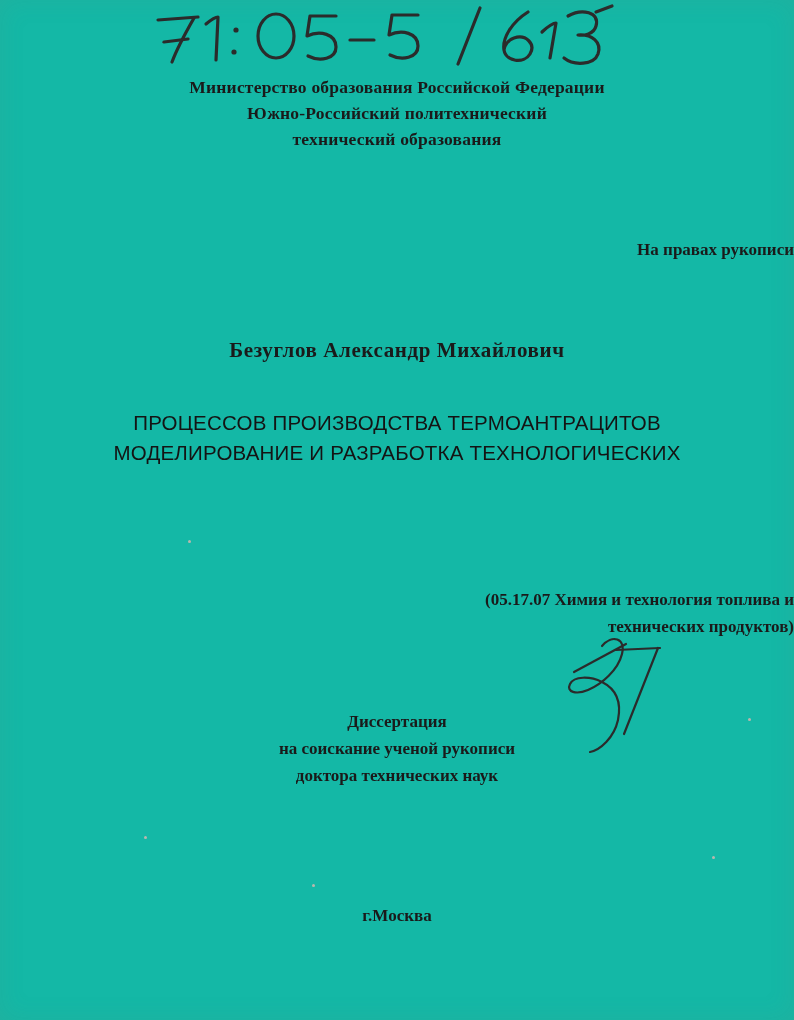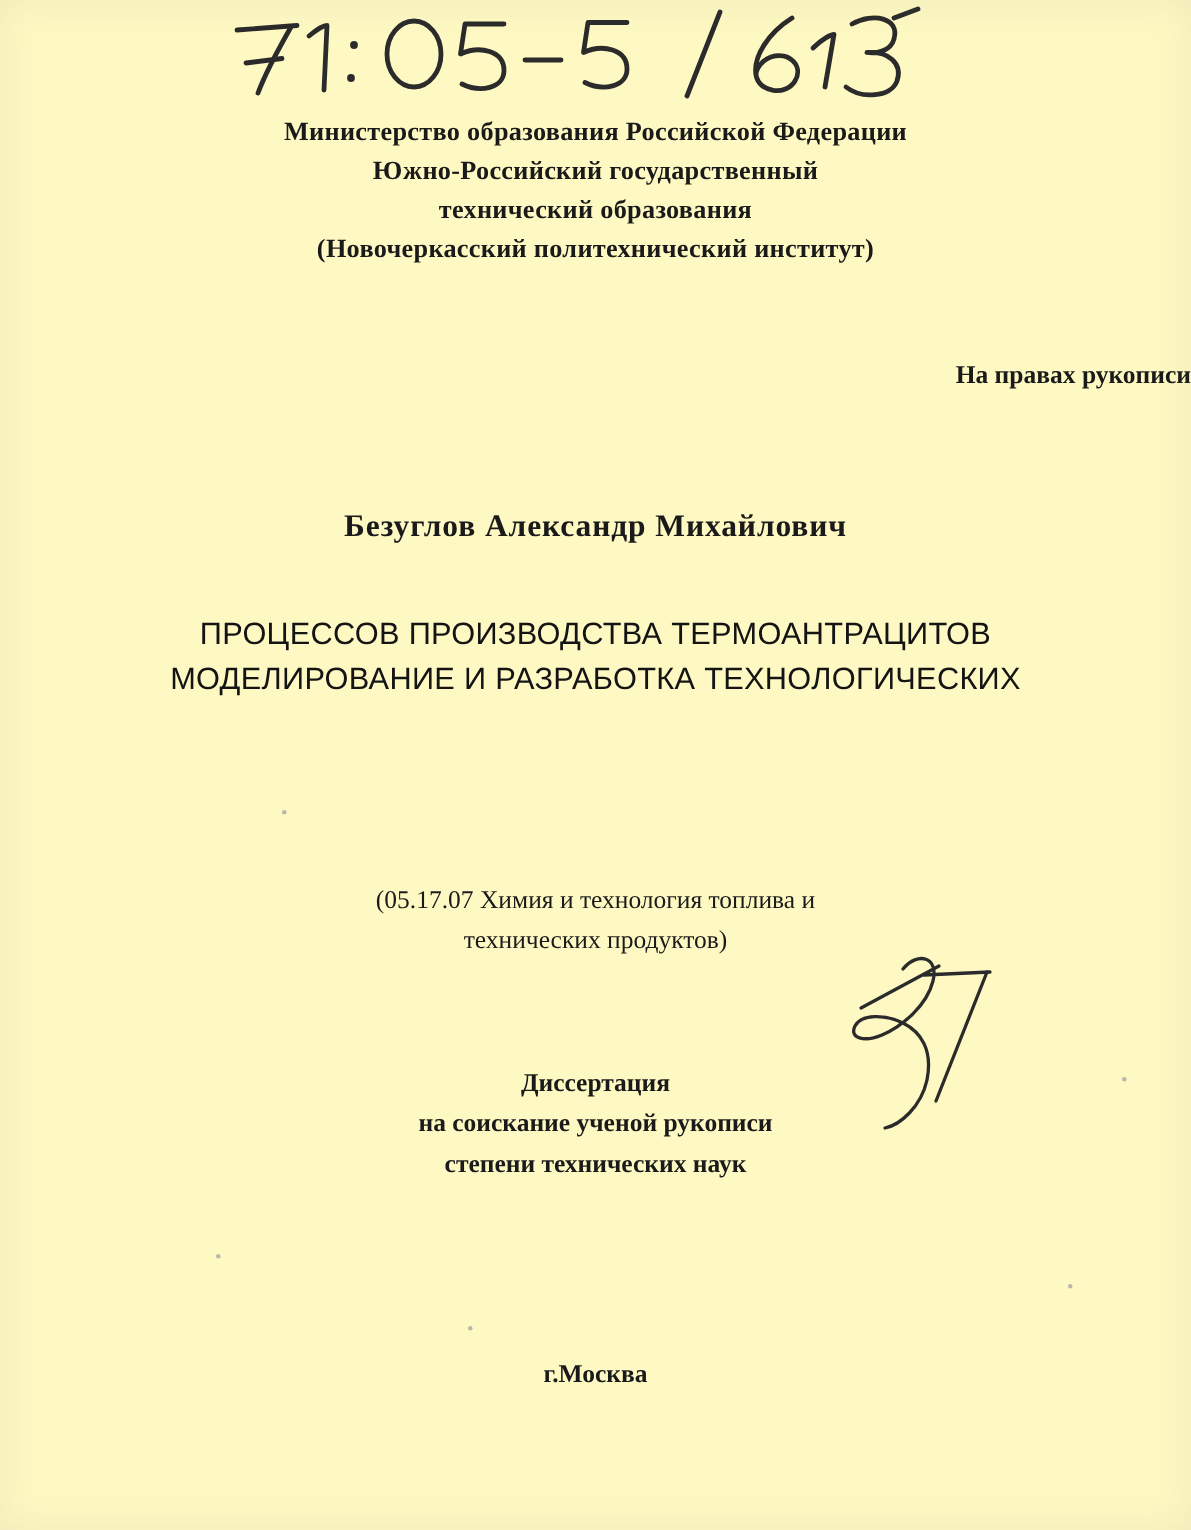--- a/index.html
+++ b/index.html
@@ -8,21 +8,21 @@
     background: #ffffff;
   }
   body {
     font-family: "Liberation Serif", serif;
     color: #1a1a1a;
   }
   .page {
     position: relative;
     width: 794px;
     height: 1020px;
-    background: #fef9c3;
+    background: #14b8a6;
     overflow: hidden;
   }
   
   .page::after {
     content: "";
     position: absolute;
     inset: 0;
     pointer-events: none;
     box-shadow: inset 0 0 26px rgba(120,120,110,0.12);
   }
@@ -76,21 +76,22 @@
     line-height: 30px;
     letter-spacing: 0.2px;
     color: #141414;
   }
   .title .line { display: block; }
 
   .specialty {
     top: 586px;
     font-size: 17px;
     line-height: 27px;
-    font-weight: 400;
+    font-weight: 700;
+    text-align: right;
   }
   .specialty .line { display: block; }
 
   .degree {
     top: 708px;
     font-size: 17px;
     line-height: 27px;
     font-weight: 700;
   }
   .degree .line { display: block; }
@@ -149,23 +150,22 @@
 
       <path d="M392 30 C398 24, 404 21, 406 21 L400 56"></path>
 
       <path d="M418 14 C432 6, 450 10, 446 24 C444 32, 434 34, 428 33 C442 32, 452 40, 448 52 C444 63, 424 64, 414 56"></path>
       <path d="M446 10 L462 4"></path>
     </svg>
   </div>
 
   <div class="block org">
     <span class="line">Министерство образования Российской Федерации</span>
-    <span class="line">Южно-Российский государственный</span>
+    <span class="line">Южно-Российский политехнический</span>
     <span class="line">технический образования</span>
-    <span class="line">(Новочеркасский политехнический институт)</span>
   </div>
 
   <div class="block rights">На правах рукописи</div>
 
   <div class="block author">Безуглов Александр Михайлович</div>
 
   <div class="block title">
     <span class="line">ПРОЦЕССОВ ПРОИЗВОДСТВА ТЕРМОАНТРАЦИТОВ</span>
     <span class="line">МОДЕЛИРОВАНИЕ И РАЗРАБОТКА ТЕХНОЛОГИЧЕСКИХ</span>
   </div>
@@ -180,21 +180,21 @@
       <path d="M46 18 C56 6, 70 10, 66 26 C62 42, 46 56, 32 62 C20 67, 10 64, 14 56 C18 48, 34 48, 46 54 C58 60, 66 72, 62 92 C58 110, 44 122, 34 124"></path>
       <path d="M18 44 L70 16"></path>
       <path d="M60 22 L104 20"></path>
       <path d="M102 20 C92 46, 80 76, 68 106"></path>
     </svg>
   </div>
 
   <div class="block degree">
     <span class="line">Диссертация</span>
     <span class="line">на соискание ученой рукописи</span>
-    <span class="line">степени технических наук</span>
+    <span class="line">доктора технических наук</span>
   </div>
 
   <div class="block place">
     <span class="line">г.Москва</span>
   </div>
 
   <span class="speck" style="top:540px;left:188px;"></span>
   <span class="speck" style="top:718px;left:748px;"></span>
   <span class="speck" style="top:836px;left:144px;"></span>
   <span class="speck" style="top:884px;left:312px;"></span>

